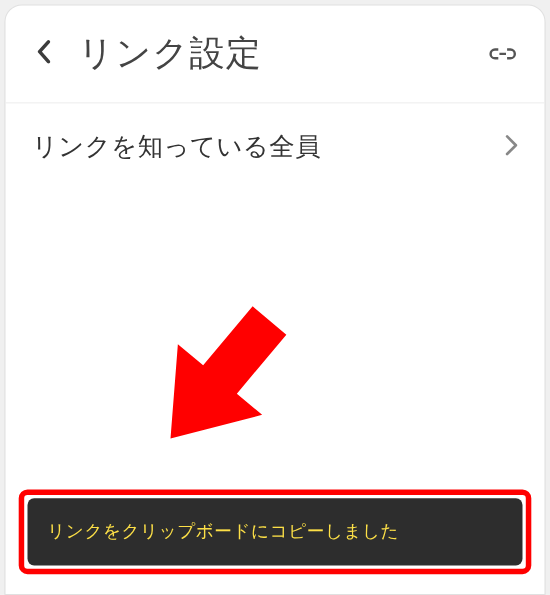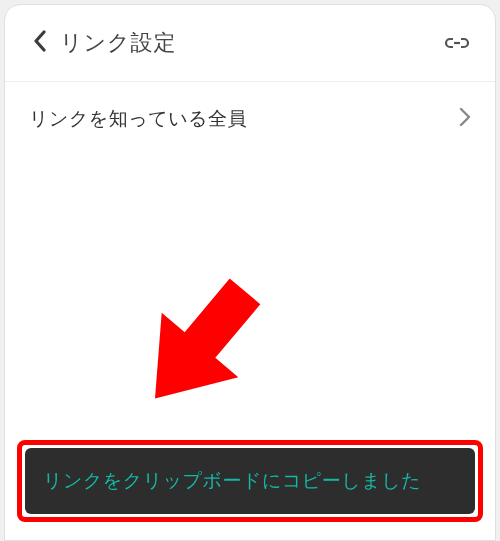--- a/index.html
+++ b/index.html
@@ -35,23 +35,23 @@
       width: 32px;
       height: 32px;
       cursor: pointer;
       color: #3c3c3c;
     }
     .back-btn svg {
       width: 13px;
       height: 22px;
     }
     .title {
-      font-size: 22px;
+      font-size: 32px;
       color: #444;
-      margin-left: 5px;
+      margin-left: 16px;
       flex: 1;
       letter-spacing: 1px;
     }
     .link-icon {
       color: #555;
       display: flex;
       align-items: center;
     }
     .link-icon svg {
       width: 28px;
@@ -59,21 +59,21 @@
     }
     .row {
       display: flex;
       align-items: center;
       padding: 24px 24px;
       border-top: 1px solid #eee;
       cursor: pointer;
     }
     .row-label {
       flex: 1;
-      font-size: 19px;
+      font-size: 23px;
       color: #333;
       letter-spacing: 0.5px;
     }
     .chevron {
       color: #888;
     }
     .chevron svg {
       width: 12px;
       height: 20px;
     }
@@ -95,24 +95,24 @@
       bottom: 18px;
       left: 12px;
       right: 12px;
       border: 5px solid #ff0000;
       border-radius: 8px;
       padding: 3px;
       z-index: 5;
     }
     .toast {
       background: #2d2d2d;
-      color: #14b8a6;
+      color: #fde047;
       padding: 20px 18px;
       border-radius: 6px;
-      font-size: 19px;
+      font-size: 16px;
       letter-spacing: 0.5px;
     }
   </style>
 </head>
 <body>
 
 <div class="sheet">
   <div class="header">
     <div class="back-btn">
       <span>

